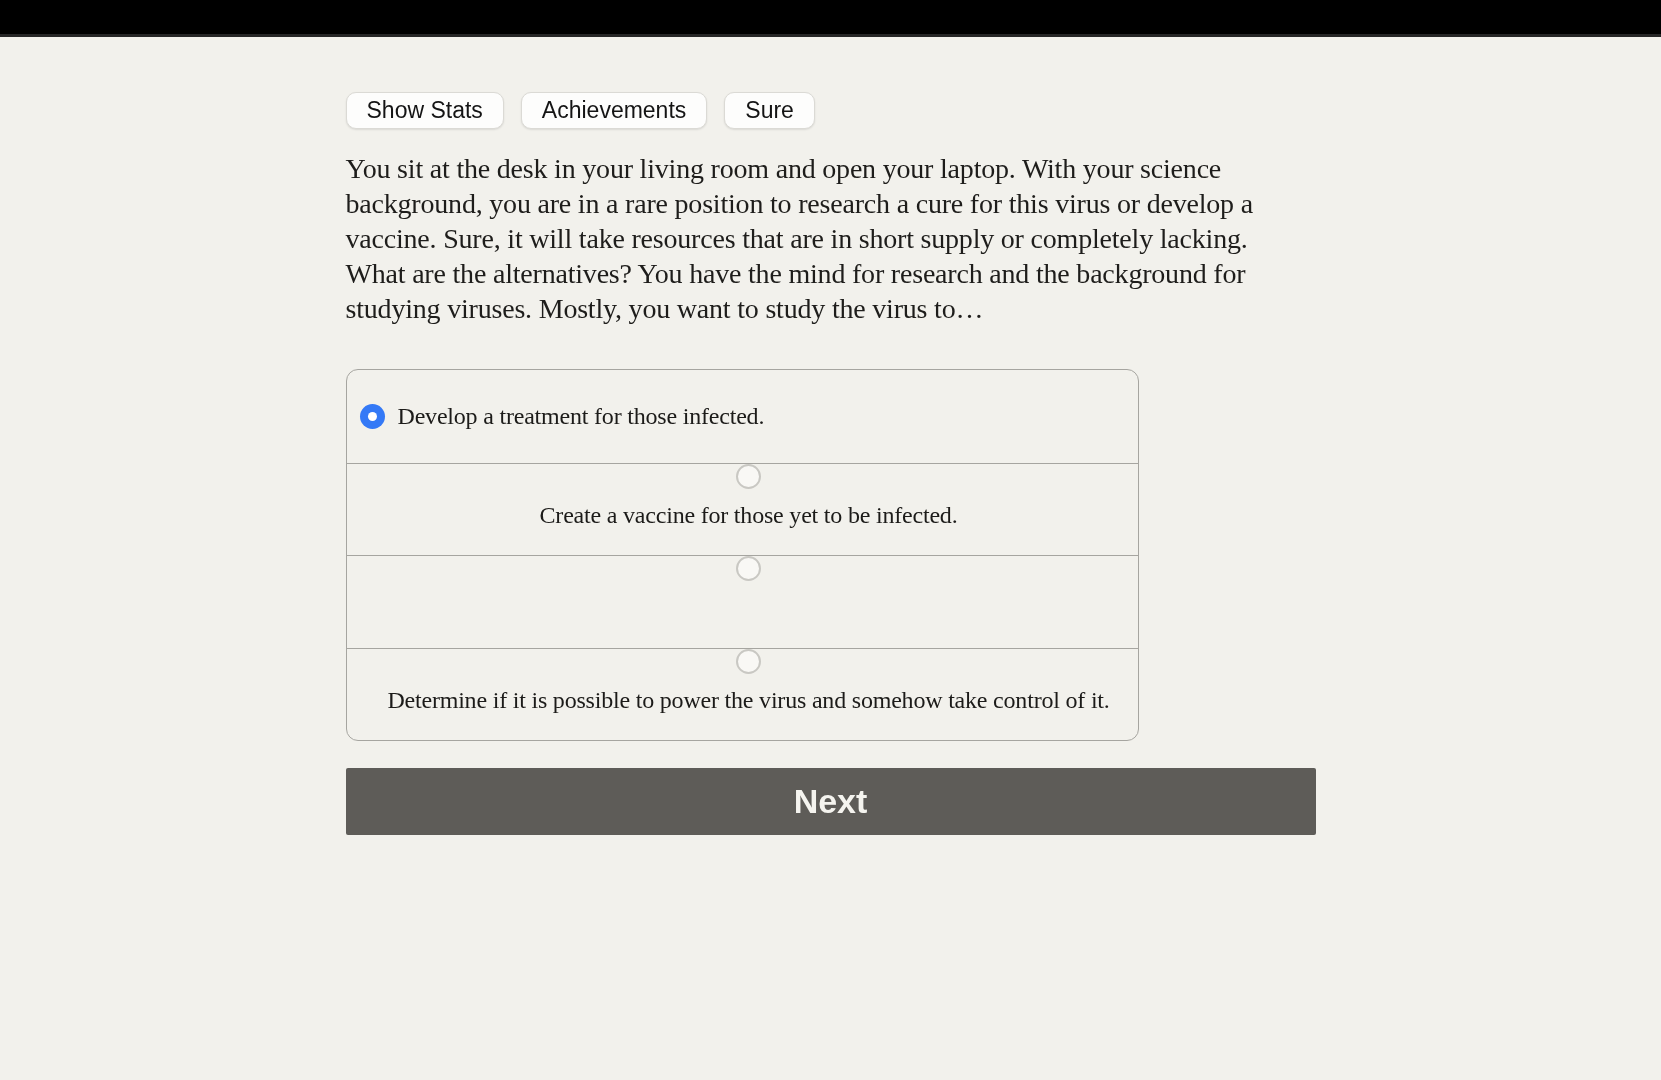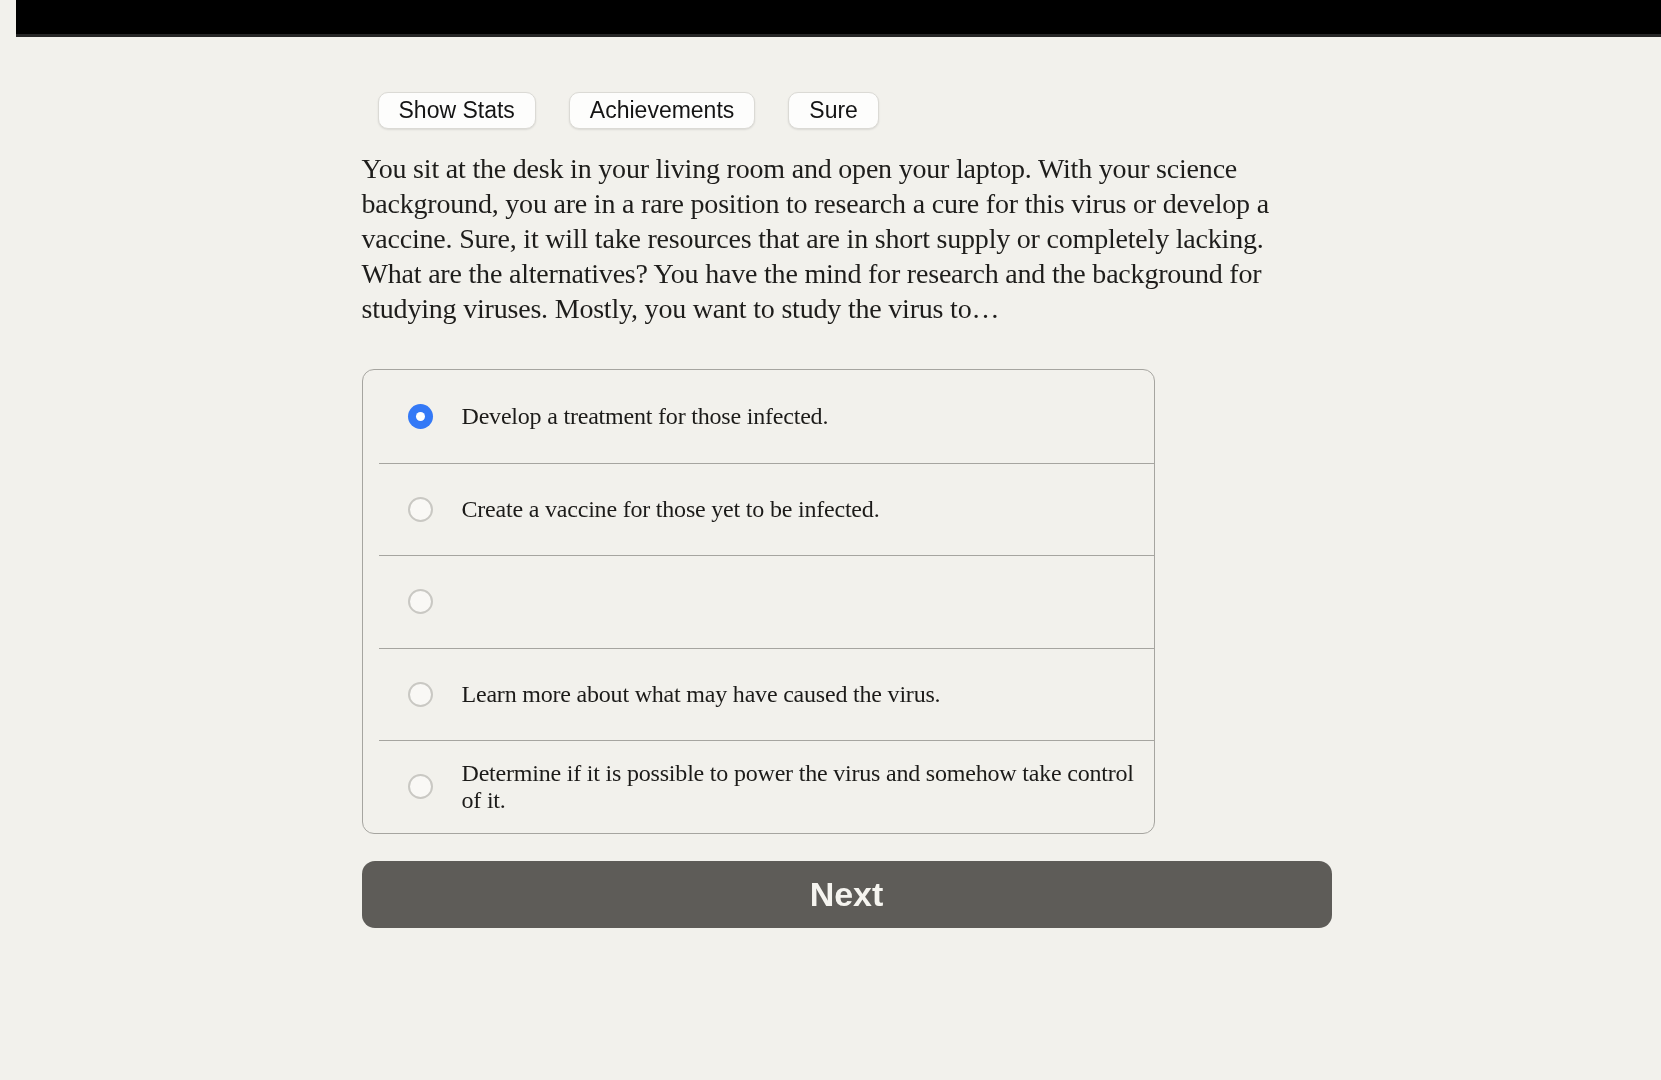--- a/index.html
+++ b/index.html
@@ -1,15 +1,15 @@
 <!DOCTYPE html>
 <html><head>
 <meta charset="utf-8">
 <style>
-  * { box-sizing: border-box; margin-left: 16px; }
+  * { box-sizing: border-box; }
   html, body {
     margin: 0;
     padding: 0;
     width: 1661px;
     height: 1080px;
     background: #f2f1ec;
     overflow: hidden;
     font-family: "Liberation Sans", sans-serif;
   }
   .top-bar {
@@ -66,20 +66,21 @@
   .choice-row {
     height: 92.5px;
     display: flex;
     align-items: center;
     padding-left: 13px;
     gap: 13px;
     cursor: pointer;
   }
   .choice-row + .choice-row {
     border-top: 1.5px solid #a6a5a0;
+    flex-direction: column;
   }
   .radio {
     flex: 0 0 auto;
     width: 25px;
     height: 25px;
     border-radius: 50%;
     background: #f9f8f5;
     border: 2px solid #c9c8c3;
     position: relative;
   }
@@ -102,21 +103,21 @@
     font-family: "Liberation Serif", serif;
     font-size: 24px;
     color: #1c1b19;
     letter-spacing: -0.2px;
   }
   
   .next-btn {
     margin-top: 27px;
     width: 970px;
     height: 67px;
-    border-radius: 13px;
+    border-radius: 2px;
     background: #5e5c58;
     display: flex;
     align-items: center;
     justify-content: center;
     font-size: 34px;
     font-weight: bold;
     color: #f5f4ef;
     cursor: pointer;
   }
 </style>
@@ -142,23 +143,19 @@
     </div>
     <div class="choice-row">
       <span class="radio"></span>
       <span class="choice-label">Create a vaccine for those yet to be infected.</span>
     </div>
     <div class="choice-row">
       <span class="radio"></span>
     </div>
     <div class="choice-row">
       <span class="radio"></span>
-      <span class="choice-label">Learn more about what may have caused the virus.</span>
-    </div>
-    <div class="choice-row">
-      <span class="radio"></span>
       <span class="choice-label">Determine if it is possible to power the virus and somehow take control of it.</span>
     </div>
   </div>
 
   <div class="next-btn">Next</div>
 
 </div>
 
 </body></html>

